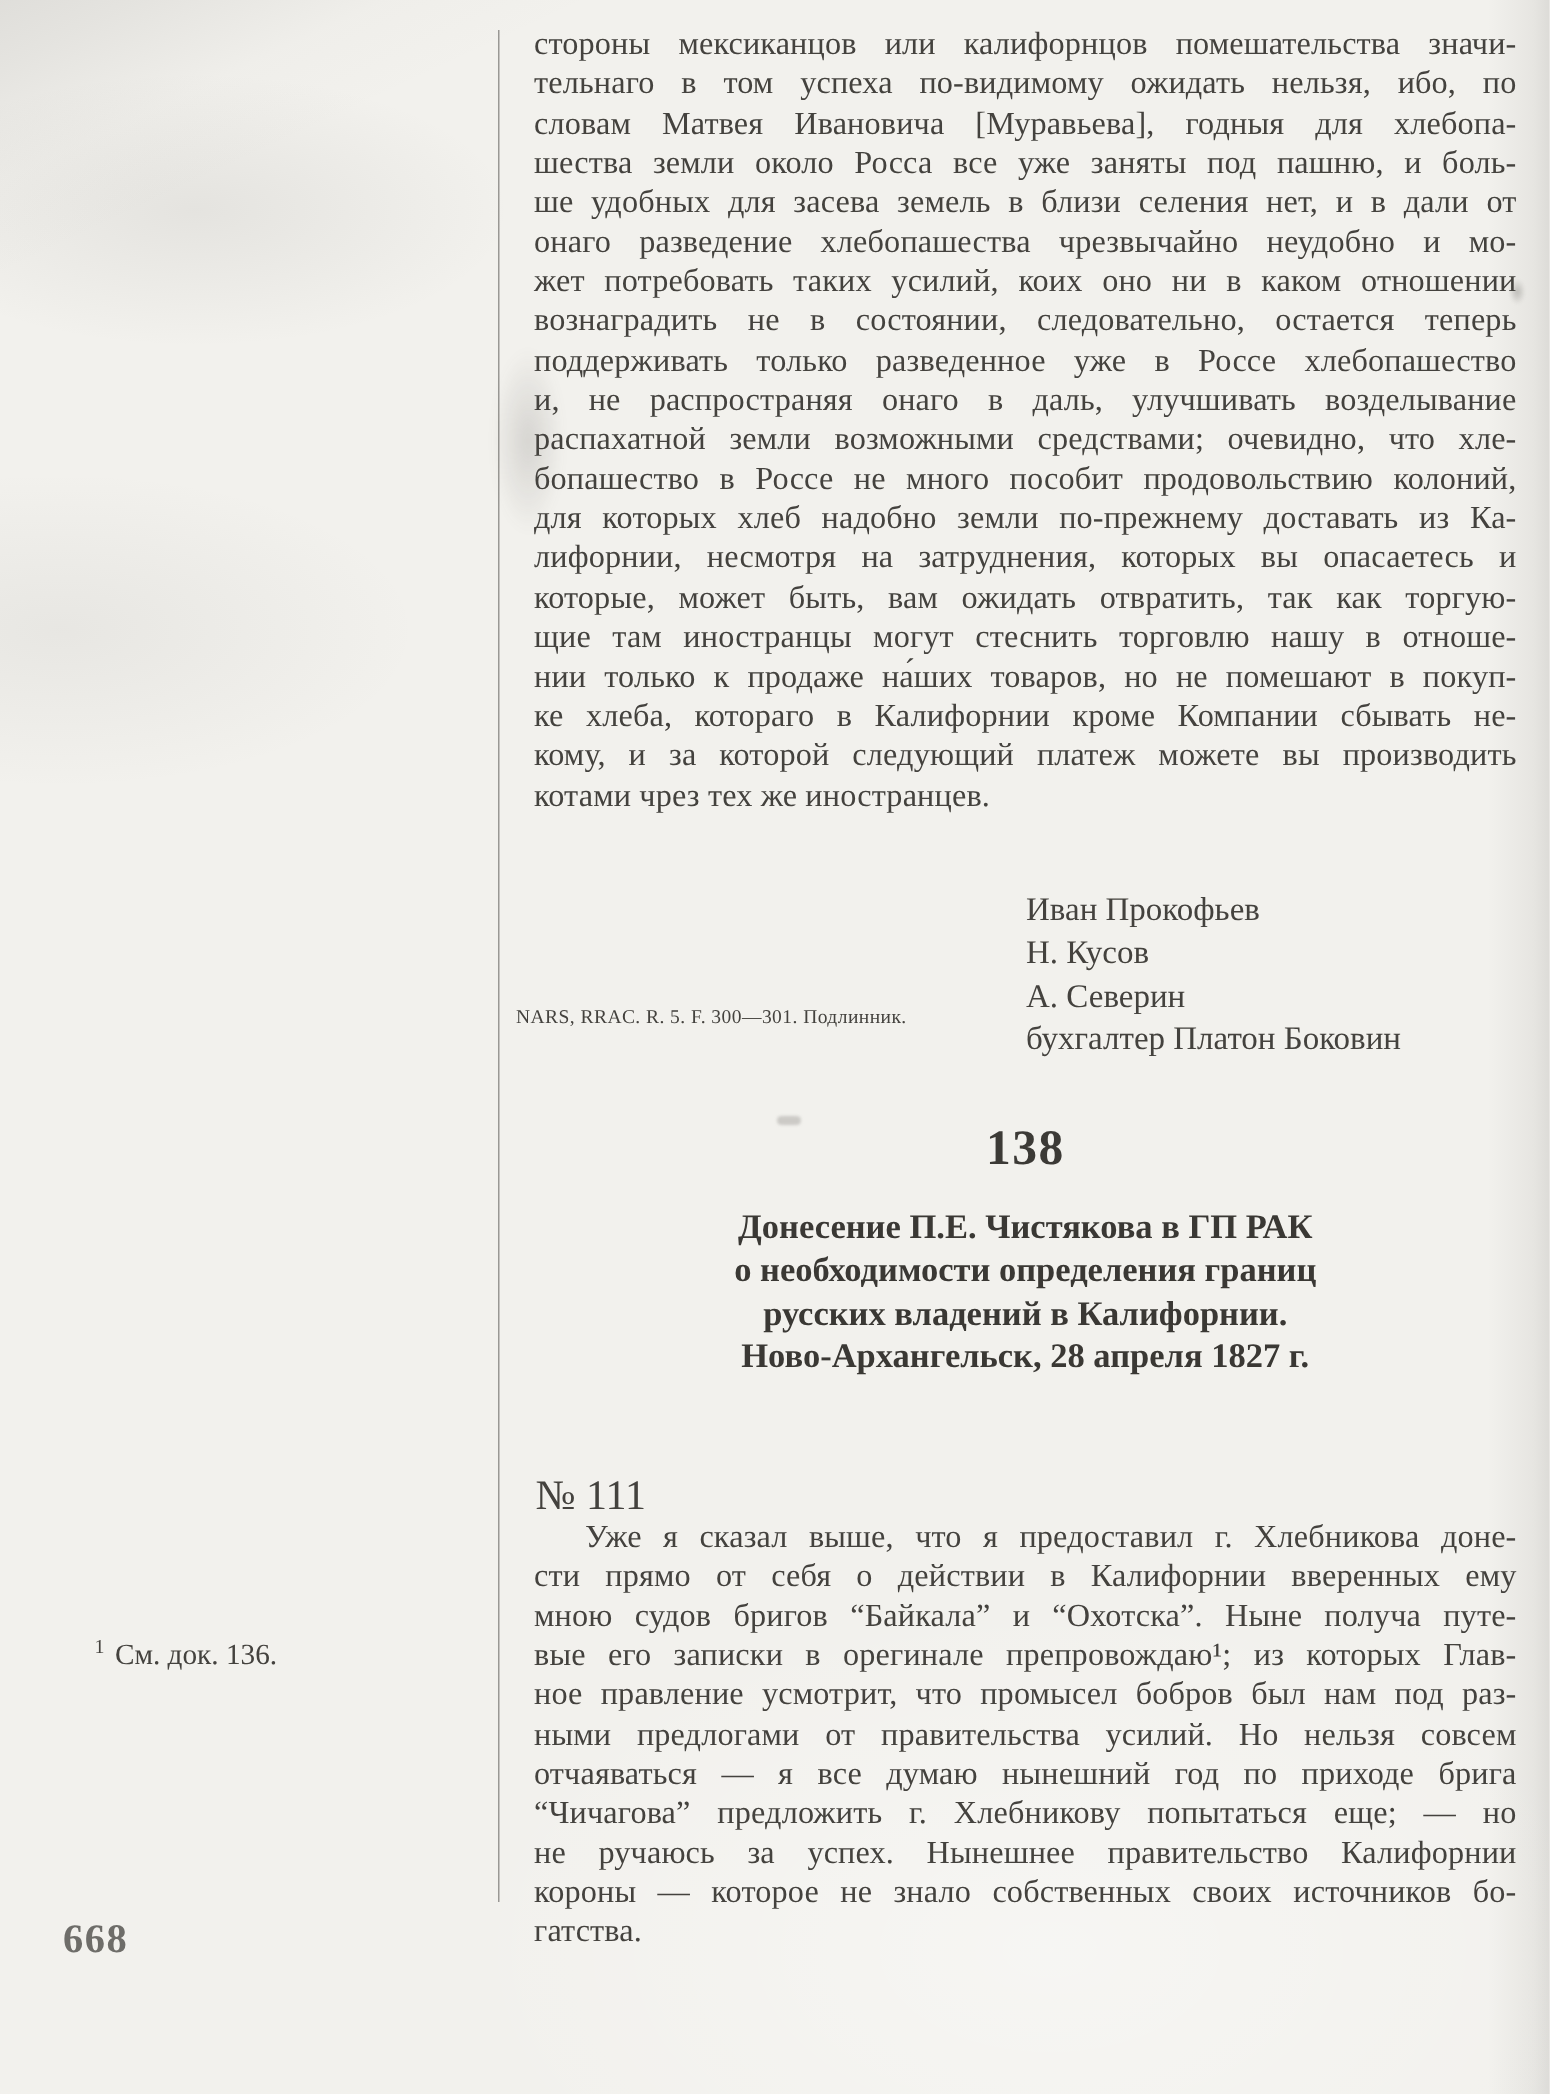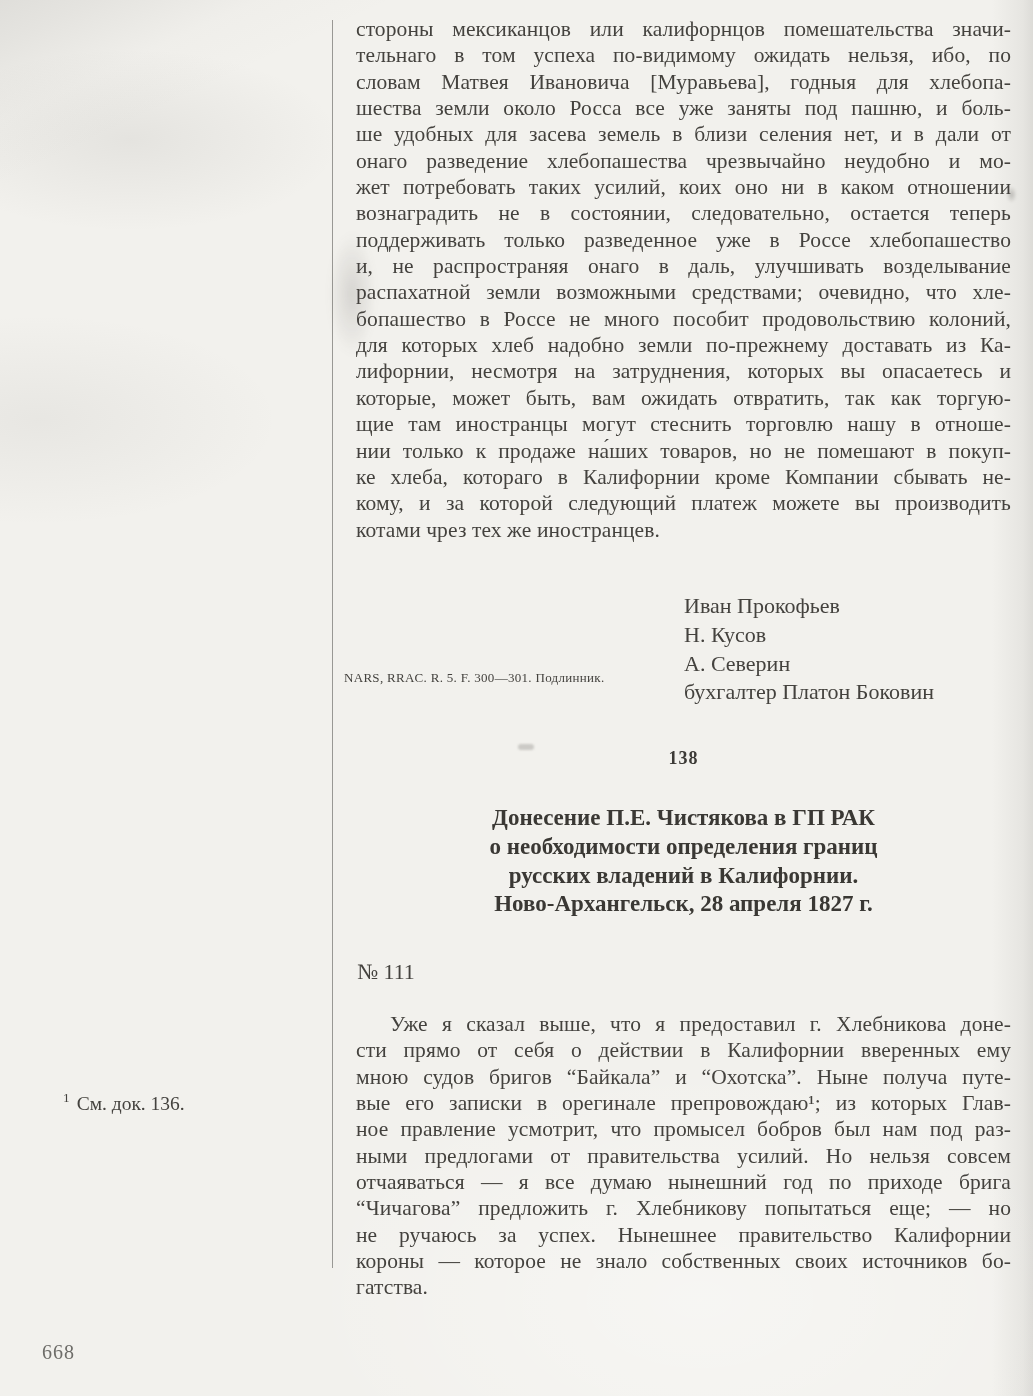--- a/index.html
+++ b/index.html
@@ -30,27 +30,27 @@
   .body-text { font-size:21.5px; line-height:26.35px; letter-spacing:0.1px; }
   .tline { text-align:justify; text-align-last:justify; white-space:nowrap; }
   .tline.last { text-align-last:left; }
   .plain .tline, .plain .tline.last { text-align:left; text-align-last:left; white-space:normal; }
   .center .tline, .center .tline.last { text-align:right; text-align-last:center; white-space:normal; }
   .indent .tline.first { padding-left:34px; }
 
   #p1 { left:356px; top:16px; width:655px; }
   #signatures { left:684px; top:548px; font-size:22px; line-height:28.8px;margin-top:44px; }
   #archival { left:344px; top:670px; width:655px; font-size:13px; letter-spacing:0.3px; }
-  #doc-number { left:356px; top:748px; width:655px; text-align:center; font-weight:bold; font-size:18px; color:#3c3a36; letter-spacing:1px; }
+  #doc-number { left:356px; top:748px; width:655px; text-align:center; font-weight:bold; font-size:33px; color:#3c3a36; letter-spacing:1px; }
   #title { left:356px; top:804px; width:655px; font-weight:bold; font-size:23px; line-height:28.8px; color:#3a3834; }
-  #dispatch-no { left:357px; top:959px; font-size:22px; }
+  #dispatch-no { left:357px; top:982px; font-size:28px; }
   #p2 { left:356px; top:1011px; width:655px; }
   #footnote { left:36px; top:1090px; font-size:19.5px;margin-left:27px; }
   #footnote sup { font-size:0.68em; margin-right:7px; }
-  #page-number { left:42px; top:1341px; font-size:20px; font-weight:normal; color:#6e6d69; letter-spacing:1px; }
+  #page-number { left:42px; top:1277px; font-size:27px; font-weight:bold; color:#6e6d69; letter-spacing:1px; }
 
   
   .smudge1 { left:328px; top:232px; width:48px; height:124px;
     background:radial-gradient(closest-side, rgba(70,66,62,0.16), rgba(0,0,0,0));
     filter:blur(3px); border-radius:50%; }
   .smudge2 { left:518px; top:744px; width:16px; height:6px;
     background:rgba(115,113,109,0.30); border-radius:3px; filter:blur(1px); }
   .mark-right { left:1006px; top:186px; width:11px; height:17px;
     background:radial-gradient(closest-side, rgba(115,113,109,0.38), rgba(0,0,0,0));
     filter:blur(1px); }

